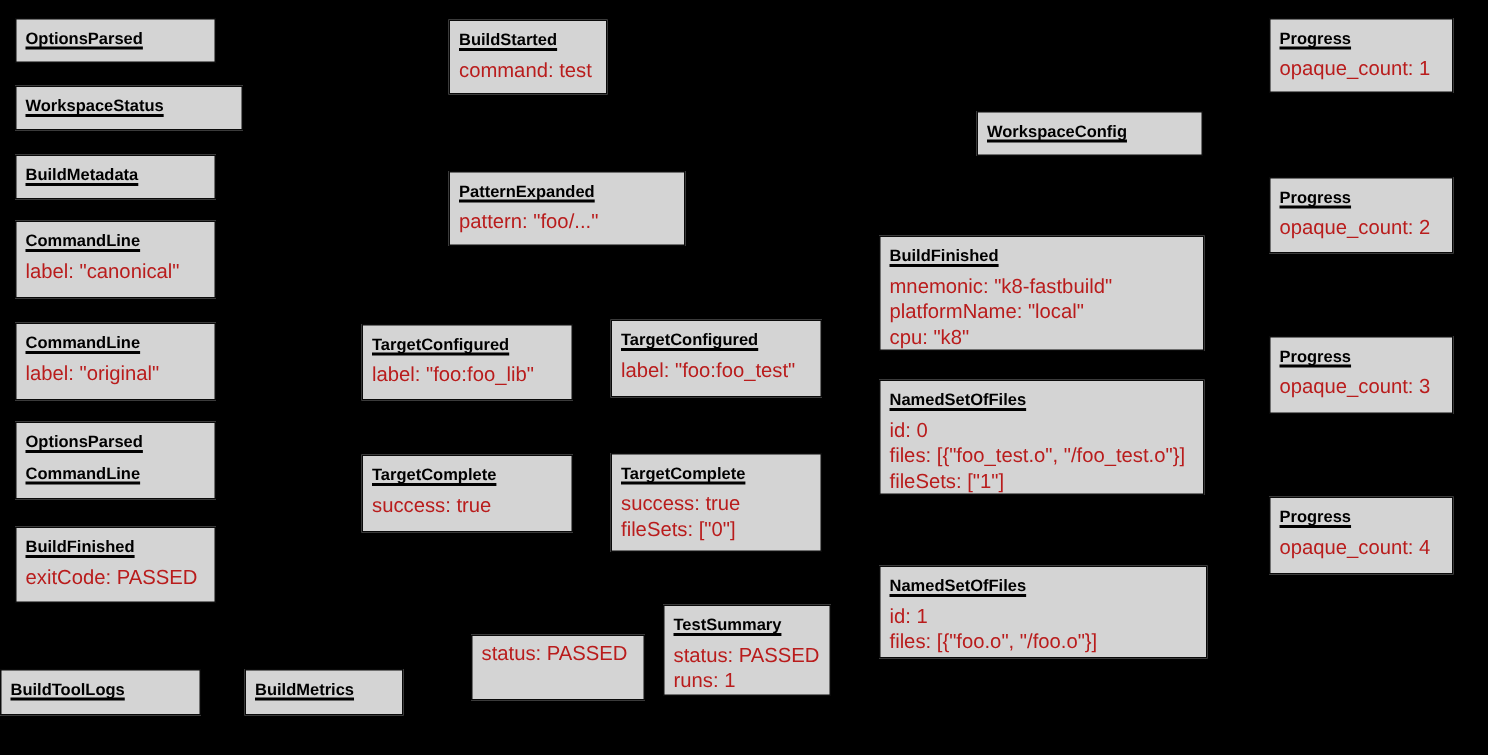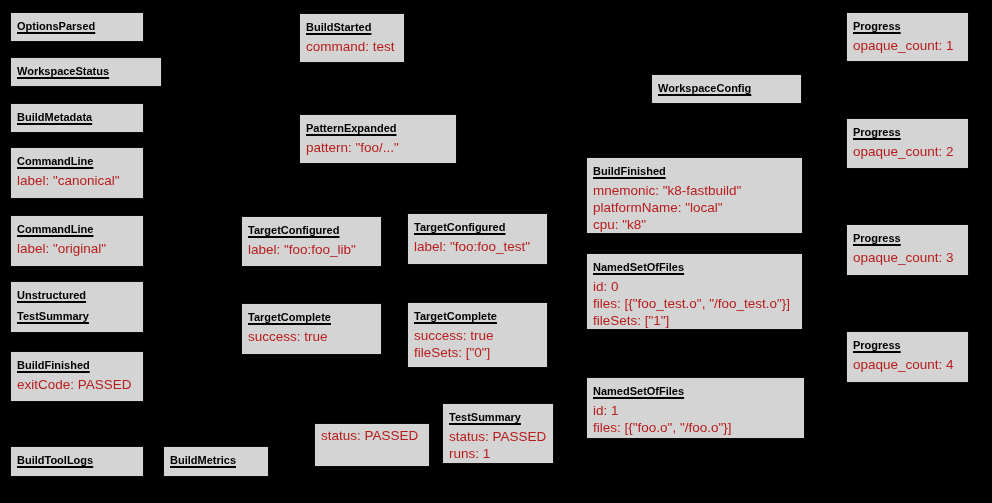--- a/index.html
+++ b/index.html
@@ -61,29 +61,29 @@
     <div class="t">CommandLine</div>
     <div class="l">label: "canonical"</div>
   </div>
 
   <div class="node" style="left:10px;top:215px;width:134px;height:52px">
     <div class="t">CommandLine</div>
     <div class="l">label: "original"</div>
   </div>
 
   <div class="node" style="left:10px;top:281px;width:134px;height:52px">
-    <div class="t">Unstructured TestSummary</div>
+    <div class="t">OptionsParsed CommandLine</div>
   </div>
 
   <div class="node" style="left:10px;top:351px;width:134px;height:51px">
     <div class="t">BuildFinished</div>
     <div class="l">exitCode: PASSED</div>
   </div>
 
-  <div class="node" style="left:10px;top:446px;width:134px;height:31px">
+  <div class="node" style="left:0;top:446px;width:134px;height:31px">
     <div class="t">BuildToolLogs</div>
   </div>
 
   <div class="node" style="left:163px;top:446px;width:106px;height:31px">
     <div class="t">BuildMetrics</div>
   </div>
 
   <div class="node" style="left:299px;top:13px;width:106px;height:50px">
     <div class="t">BuildStarted</div>
     <div class="l">command: test</div>

